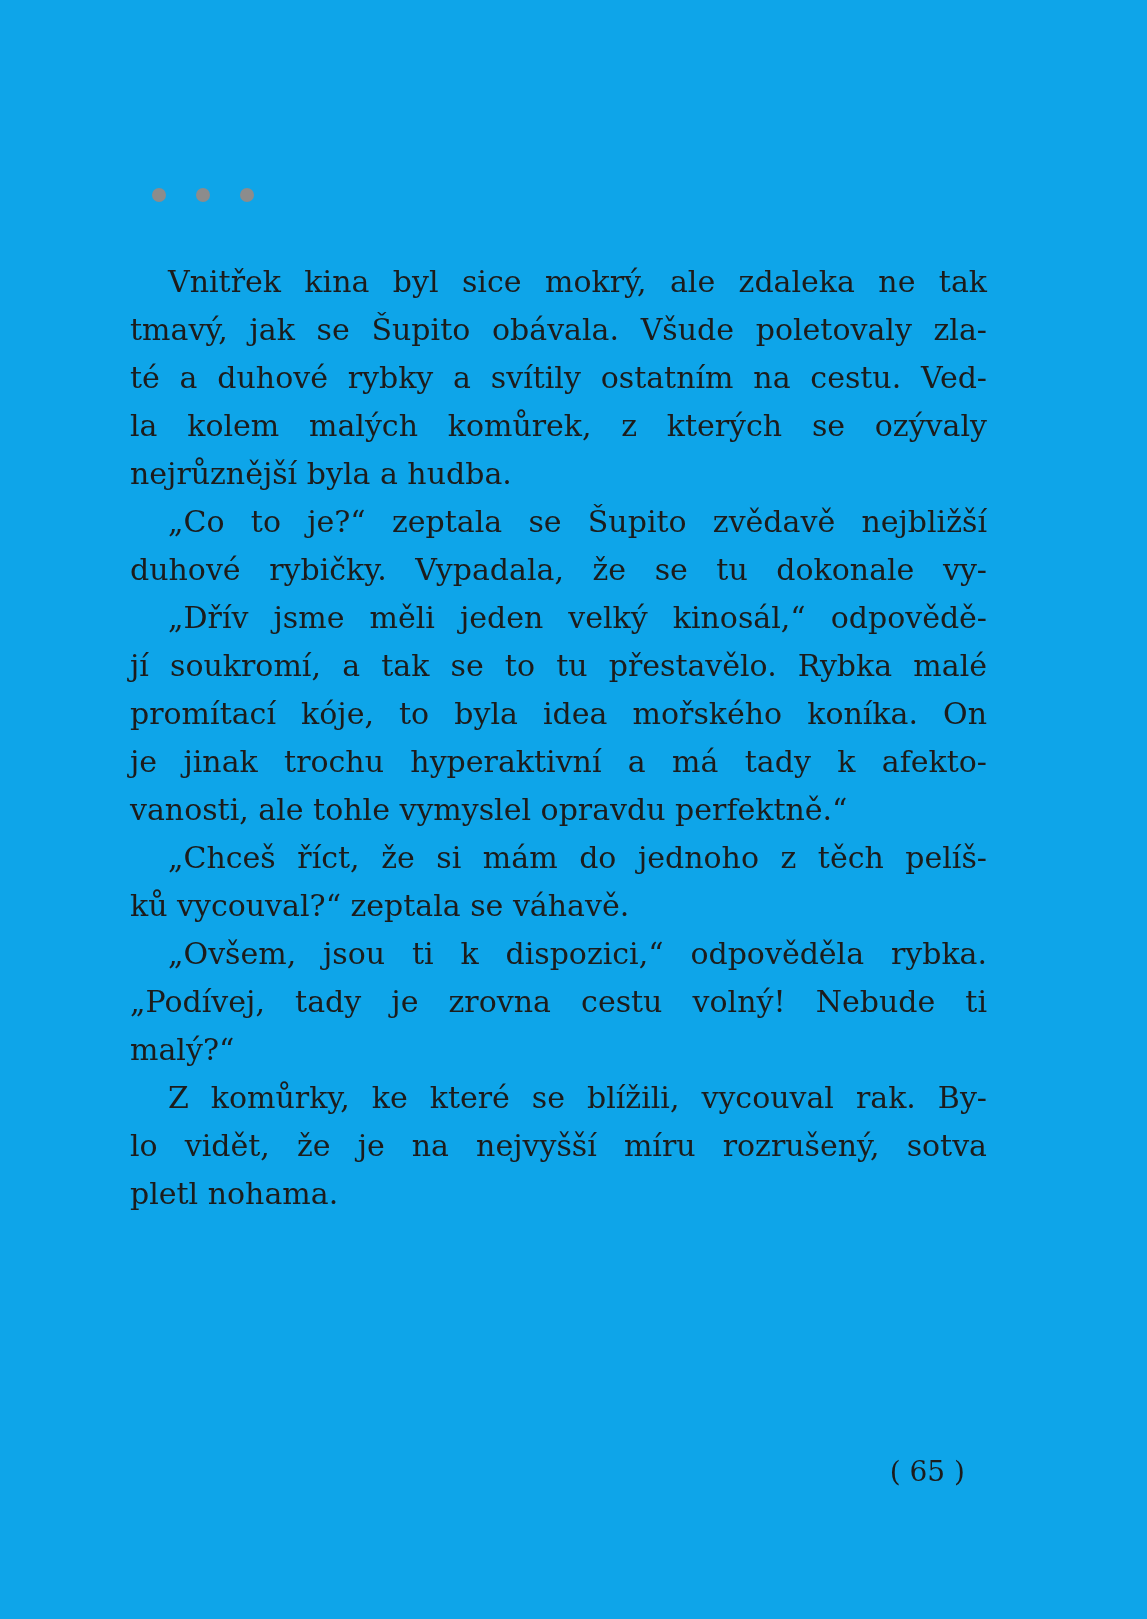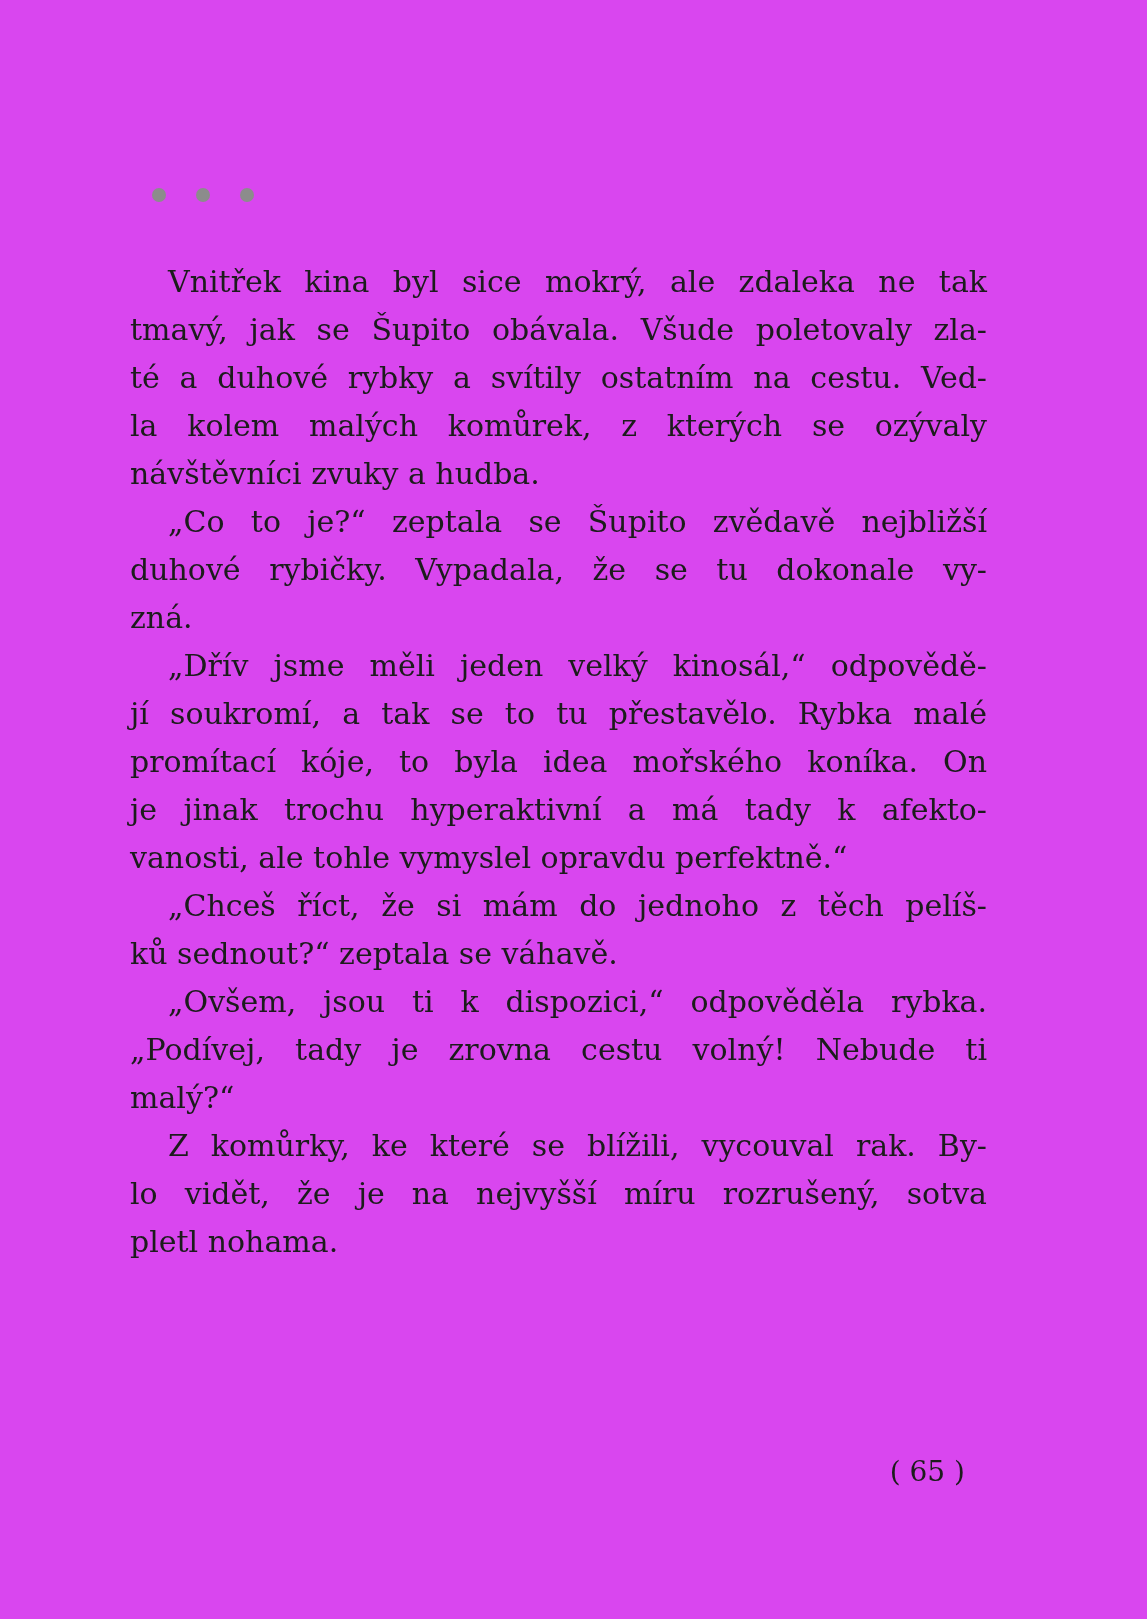--- a/index.html
+++ b/index.html
@@ -4,21 +4,21 @@
 <style>
   html, body {
     margin: 0;
     padding: 0;
     background: #ffffff;
   }
   .page {
     position: relative;
     width: 1147px;
     height: 1619px;
-    background: #d946ef;
+    background: #0ea5e9;
     overflow: hidden;
     font-family: "DejaVu Serif", "Liberation Serif", serif;
     color: #1c1c1c;
   }
   .separator-dots {
     position: absolute;
     left: 152px;
     top: 188px;
     display: flex;
     gap: 30px;
@@ -70,37 +70,36 @@
       <span class="dot" style="background: rgb(140, 140, 140);"></span>
       <span class="dot" style="background: rgb(140, 140, 140);"></span>
     </div>
 
   <div class="text-block">
       <div class="paragraph">
         <div class="line first">Vnitřek kina byl sice mokrý, ale zdaleka ne tak</div>
         <div class="line">tmavý, jak se Šupito obávala. Všude poletovaly zla-</div>
         <div class="line">té a duhové rybky a svítily ostatním na cestu. Ved-</div>
         <div class="line">la kolem malých komůrek, z kterých se ozývaly</div>
-        <div class="line last">návštěvníci zvuky a hudba.</div>
+        <div class="line last">nejrůznější byla a hudba.</div>
       </div>
       <div class="paragraph">
         <div class="line first">„Co to je?“ zeptala se Šupito zvědavě nejbližší</div>
         <div class="line">duhové rybičky. Vypadala, že se tu dokonale vy-</div>
-        <div class="line last">zná.</div>
       </div>
       <div class="paragraph">
         <div class="line first">„Dřív jsme měli jeden velký kinosál,“ odpovědě-</div>
         <div class="line">jí soukromí, a tak se to tu přestavělo. Rybka malé</div>
         <div class="line">promítací kóje, to byla idea mořského koníka. On</div>
         <div class="line">je jinak trochu hyperaktivní a má tady k afekto-</div>
         <div class="line last">vanosti, ale tohle vymyslel opravdu perfektně.“</div>
       </div>
       <div class="paragraph">
         <div class="line first">„Chceš říct, že si mám do jednoho z těch pelíš-</div>
-        <div class="line last">ků sednout?“ zeptala se váhavě.</div>
+        <div class="line last">ků vycouval?“ zeptala se váhavě.</div>
       </div>
       <div class="paragraph">
         <div class="line first">„Ovšem, jsou ti k dispozici,“ odpověděla rybka.</div>
         <div class="line">„Podívej, tady je zrovna cestu volný! Nebude ti</div>
         <div class="line last">malý?“</div>
       </div>
       <div class="paragraph">
         <div class="line first">Z komůrky, ke které se blížili, vycouval rak. By-</div>
         <div class="line">lo vidět, že je na nejvyšší míru rozrušený, sotva</div>
         <div class="line last">pletl nohama.</div>

